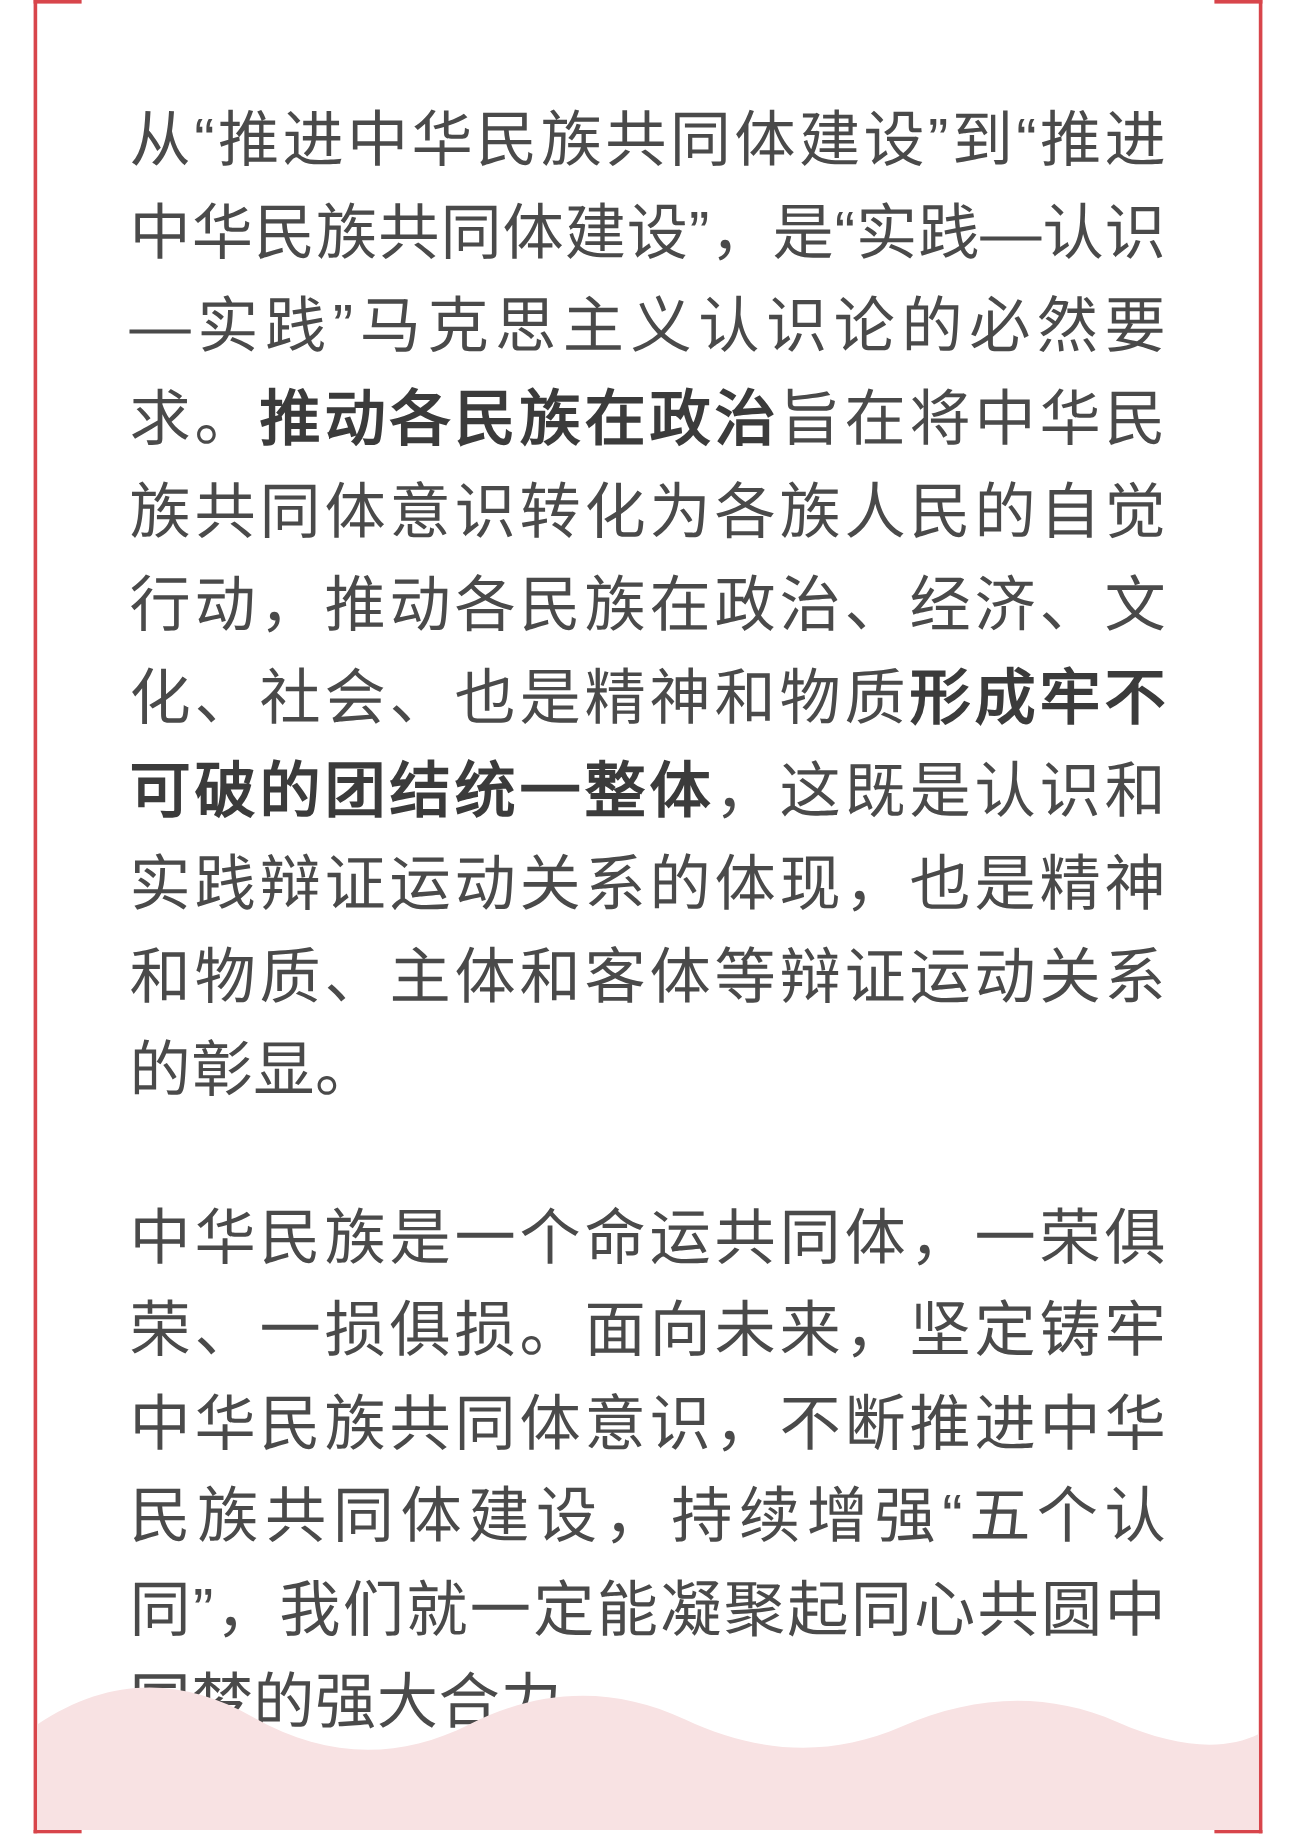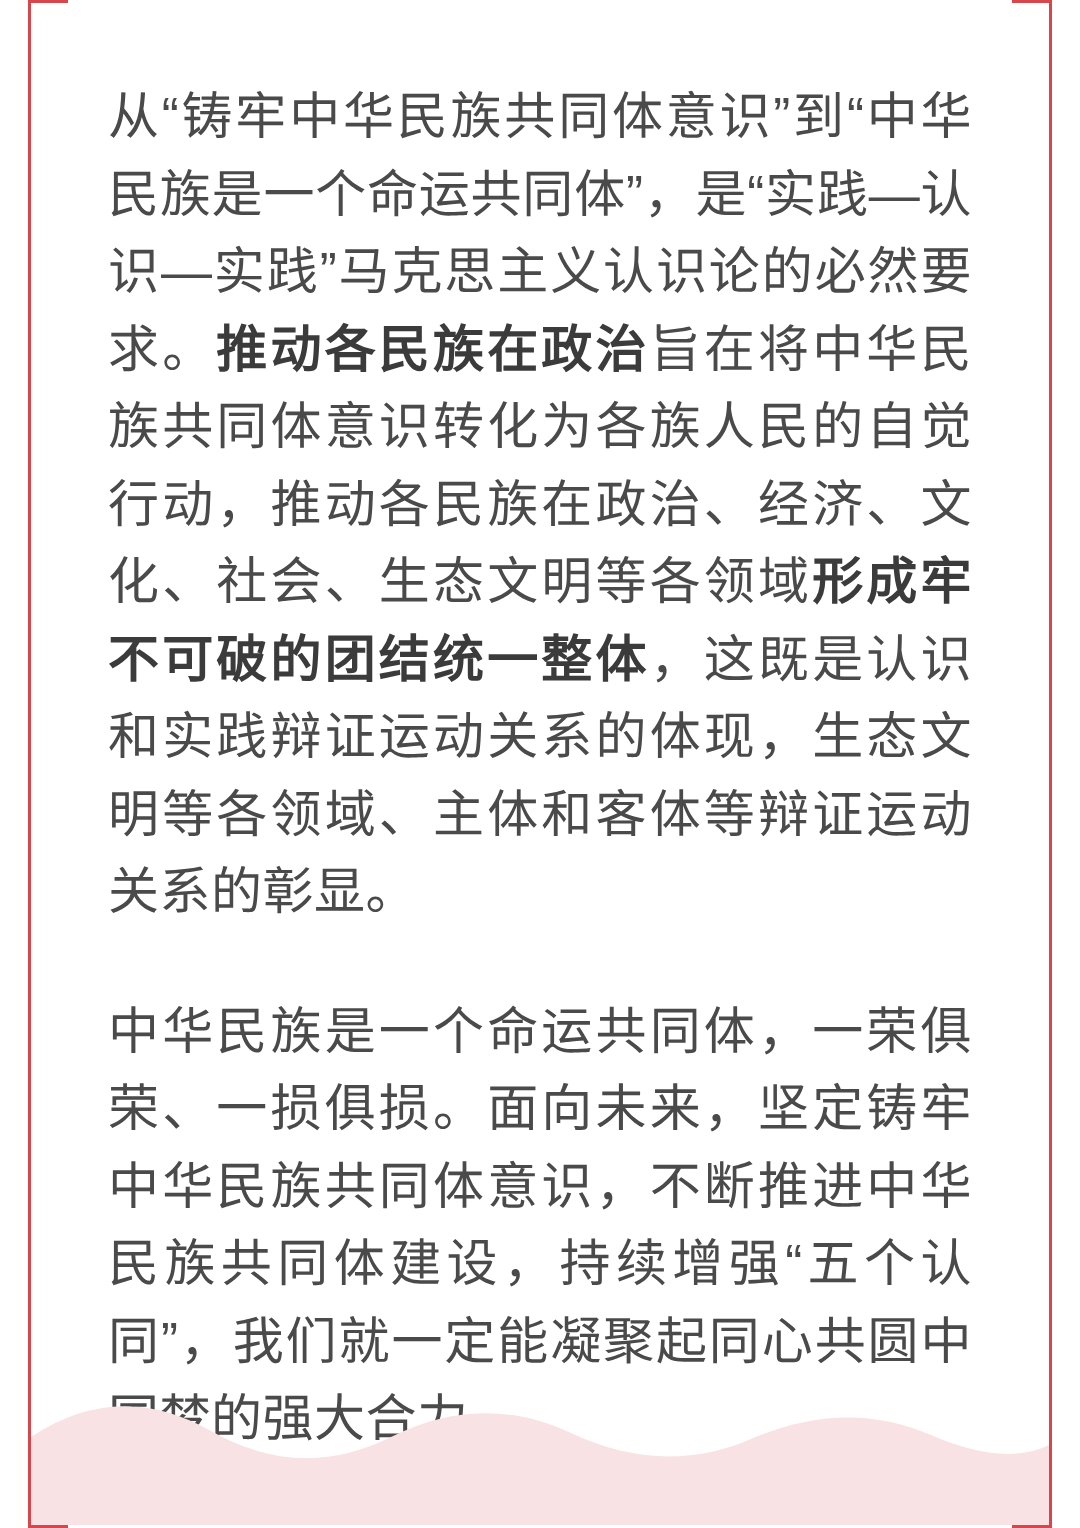--- a/index.html
+++ b/index.html
@@ -93,21 +93,21 @@
 <div class="page">
 
   <div class="frame-rule left"></div>
   <div class="frame-rule right"></div>
   <div class="frame-tick top-left"></div>
   <div class="frame-tick top-right"></div>
   <div class="frame-tick bottom-left"></div>
   <div class="frame-tick bottom-right"></div>
 
   <div class="article">
-    <p class="paragraph"><span>从“铸牢中华民族共同体意识”到“中华民族是一个命运共同体”，是“实践—认识—实践”马克思主义认识论的必然要求。</span><span class="em">推动各民族在政治</span><span>旨在将中华民族共同体意识转化为各族人民的自觉行动，推动各民族在政治、经济、文化、社会、生态文明等各领域</span><span class="em">形成牢不可破的团结统一整体</span><span>，这既是认识和实践辩证运动关系的体现，生态文明等各领域、主体和客体等辩证运动关系的彰显。</span></p>
+    <p class="paragraph"><span>从“推进中华民族共同体建设”到“推进中华民族共同体建设”，是“实践—认识—实践”马克思主义认识论的必然要求。</span><span class="em">推动各民族在政治</span><span>旨在将中华民族共同体意识转化为各族人民的自觉行动，推动各民族在政治、经济、文化、社会、也是精神和物质</span><span class="em">形成牢不可破的团结统一整体</span><span>，这既是认识和实践辩证运动关系的体现，也是精神和物质、主体和客体等辩证运动关系的彰显。</span></p>
     <p class="paragraph"><span>中华民族是一个命运共同体，一荣俱荣、一损俱损。面向未来，坚定铸牢中华民族共同体意识，不断推进中华民族共同体建设，持续增强“五个认同”，我们就一定能凝聚起同心共圆中国梦的强大合力。</span></p>
   </div>
 
   <div class="wave-band">
     <svg viewBox="0 0 1018 150" preserveAspectRatio="none" aria-hidden="true">
       <path d="M0,62 C60,22 120,22 180,56 C240,90 300,92 360,62 C420,32 480,30 540,58 C600,86 660,90 720,64 C780,38 840,34 900,60 C950,82 990,84 1018,70 L1018,150 L0,150 Z" fill="#f8e2e3"></path>
     </svg>
   </div>
 
 </div>

